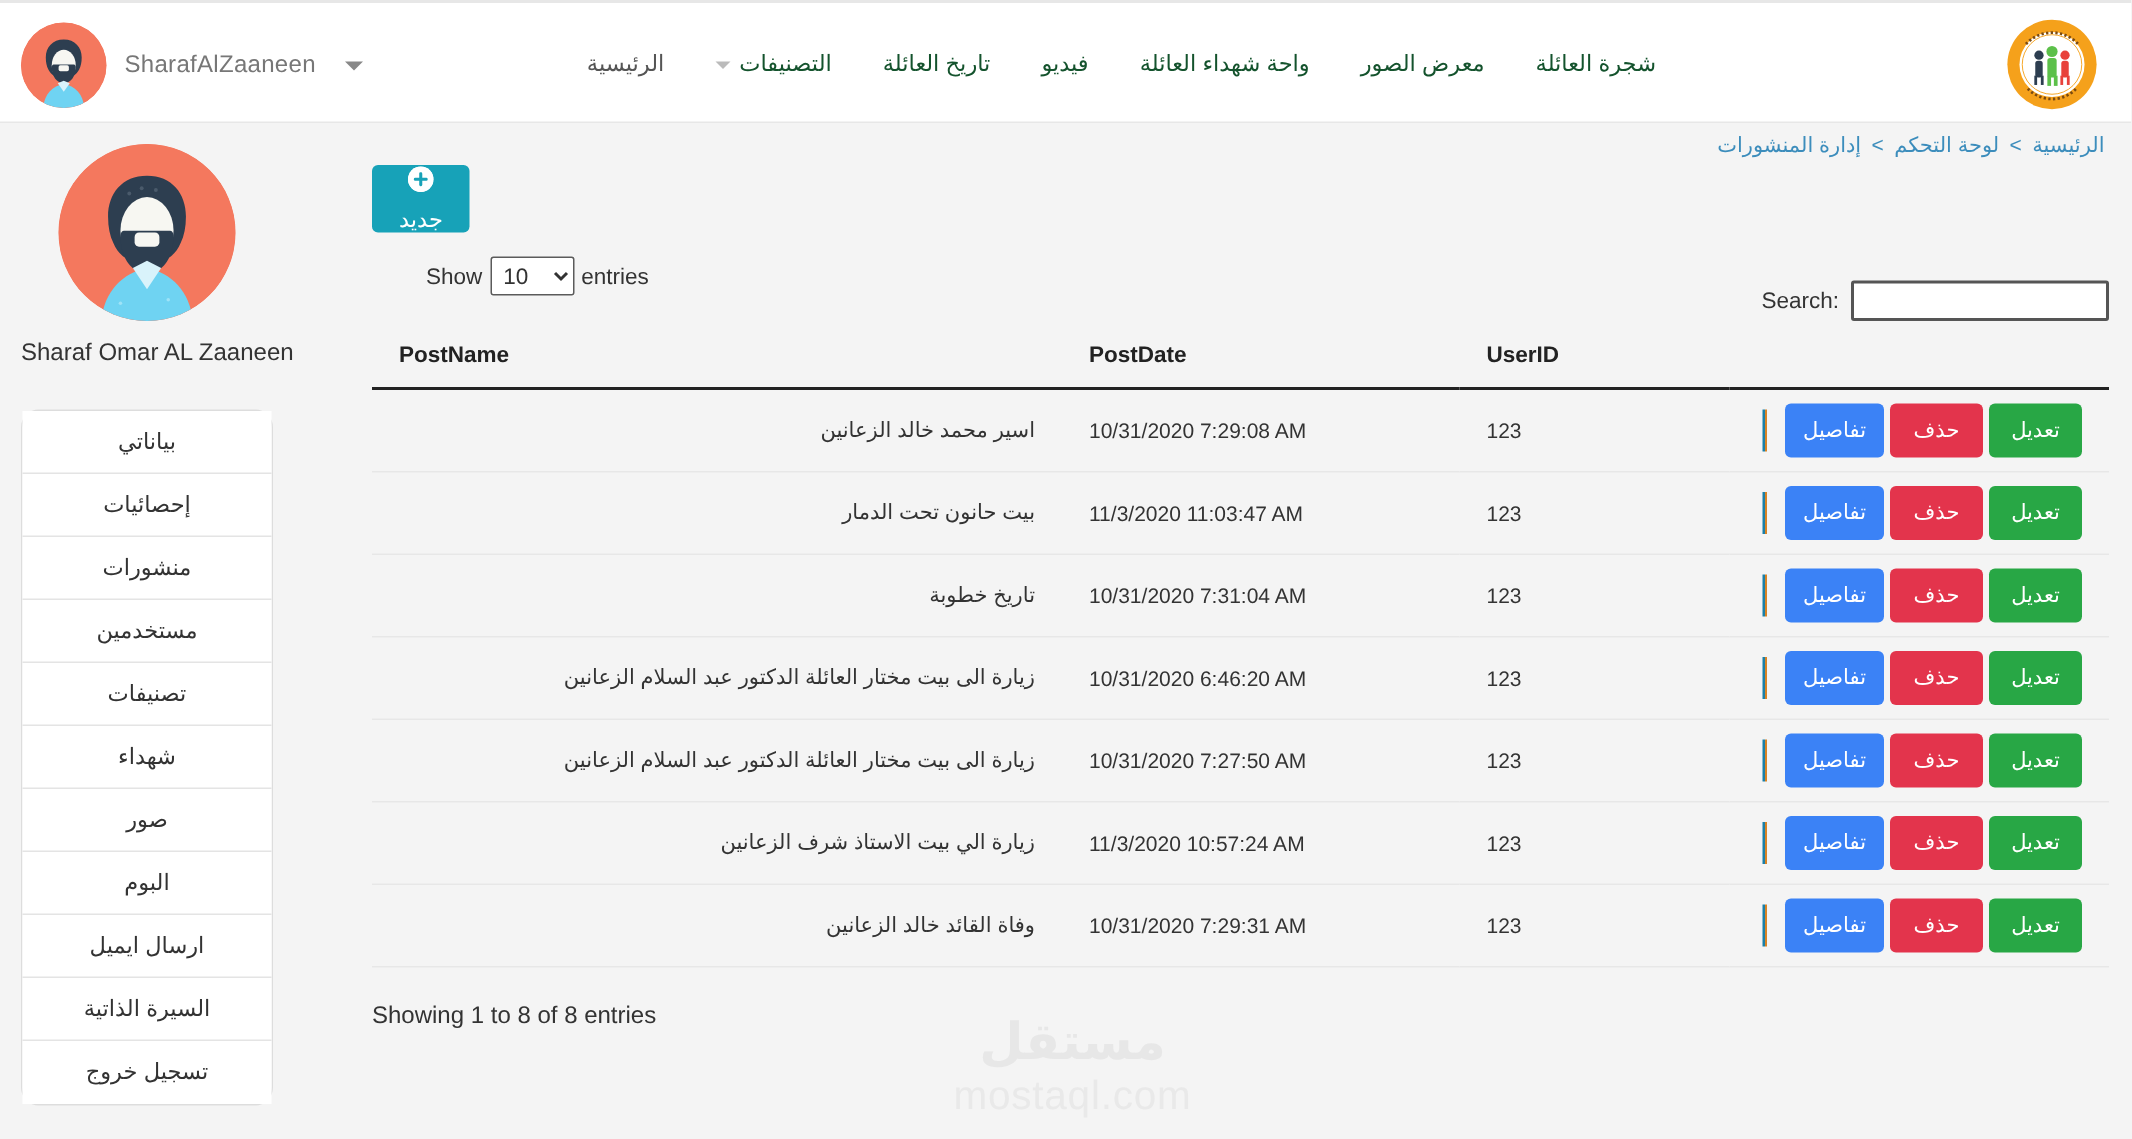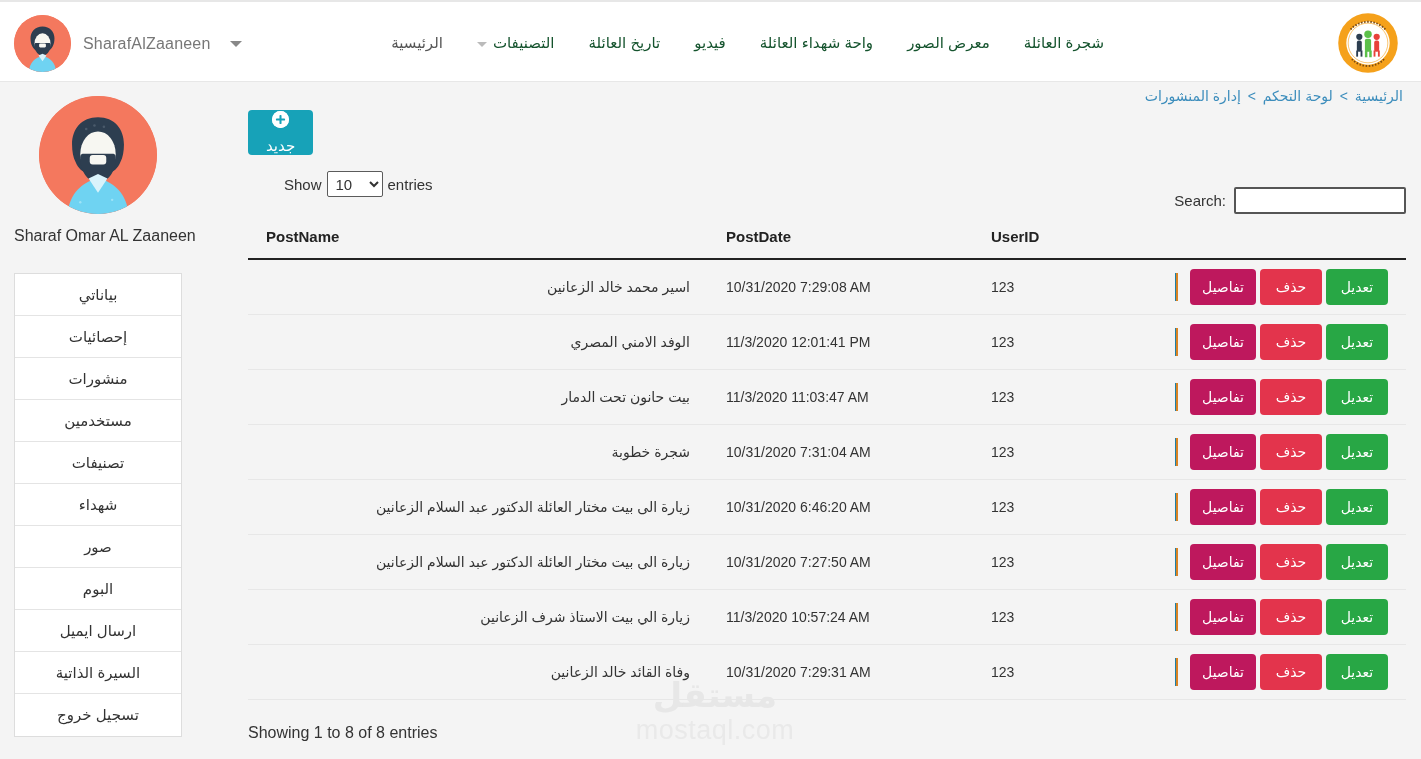--- a/index.html
+++ b/index.html
@@ -89,21 +89,21 @@
   }
   .profile-box { text-align: center; }
   .profile-avatar-wrap { display: flex; justify-content: center; }
   .profile-name {
     margin-top: 13px; font-size: 16px; color: #333;
     white-space: nowrap;
   }
   .side-menu {
     margin-top: 28px;
     border: 1px solid #dddddd;
-    border-radius: 0;
+    border-radius: 12px;
     background: #ffffff;
   }
   .side-item {
     height: 42px; line-height: 42px;
     text-align: center;
     font-size: 15px; color: #333;
     border-bottom: 1px solid #e4e4e4;
     direction: rtl;
     background: #fff;
     cursor: pointer;
@@ -201,21 +201,21 @@
   .btn-act {
     display: inline-block;
     border: none; border-radius: 4px;
     height: 36px; min-width: 62px;
     padding: 0 12px;
     font-size: 14px; font-family: inherit; color: #ffffff;
     cursor: pointer; direction: rtl;
   }
   .btn-edit   { background: #28a745; }
   .btn-delete { background: #e3344c; }
-  .btn-detail { background: #be185d; }
+  .btn-detail { background: #3b82f6; }
   .act-tick {
     display: inline-block; width: 3px; height: 28px;
     background: linear-gradient(to right,#1b7fa8 50%, #d98324 50%);
     margin-right: 8px; flex: none;
   }
 
   
   .dt-footer {
     position: relative; margin-top: 16px; height: 42px;
   }
@@ -419,50 +419,37 @@
           <td class="cell-actions">
             <div class="actions">
               <button class="btn-act btn-edit">تعديل</button>
               <button class="btn-act btn-delete">حذف</button>
               <button class="btn-act btn-detail">تفاصيل</button>
               <span class="act-tick"></span>
             </div>
           </td>
         </tr>
 
-        <tr>
-          <td class="cell-name">الوفد الامني المصري</td>
-          <td class="cell-date">11/3/2020 12:01:41 PM</td>
-          <td class="cell-user">123</td>
-          <td class="cell-actions">
-            <div class="actions">
-              <button class="btn-act btn-edit">تعديل</button>
-              <button class="btn-act btn-delete">حذف</button>
-              <button class="btn-act btn-detail">تفاصيل</button>
-              <span class="act-tick"></span>
-            </div>
-          </td>
-        </tr>
 
         <tr>
           <td class="cell-name">بيت حانون تحت الدمار</td>
           <td class="cell-date">11/3/2020 11:03:47 AM</td>
           <td class="cell-user">123</td>
           <td class="cell-actions">
             <div class="actions">
               <button class="btn-act btn-edit">تعديل</button>
               <button class="btn-act btn-delete">حذف</button>
               <button class="btn-act btn-detail">تفاصيل</button>
               <span class="act-tick"></span>
             </div>
           </td>
         </tr>
 
         <tr>
-          <td class="cell-name">شجرة خطوبة</td>
+          <td class="cell-name">تاريخ خطوبة</td>
           <td class="cell-date">10/31/2020 7:31:04 AM</td>
           <td class="cell-user">123</td>
           <td class="cell-actions">
             <div class="actions">
               <button class="btn-act btn-edit">تعديل</button>
               <button class="btn-act btn-delete">حذف</button>
               <button class="btn-act btn-detail">تفاصيل</button>
               <span class="act-tick"></span>
             </div>
           </td>

